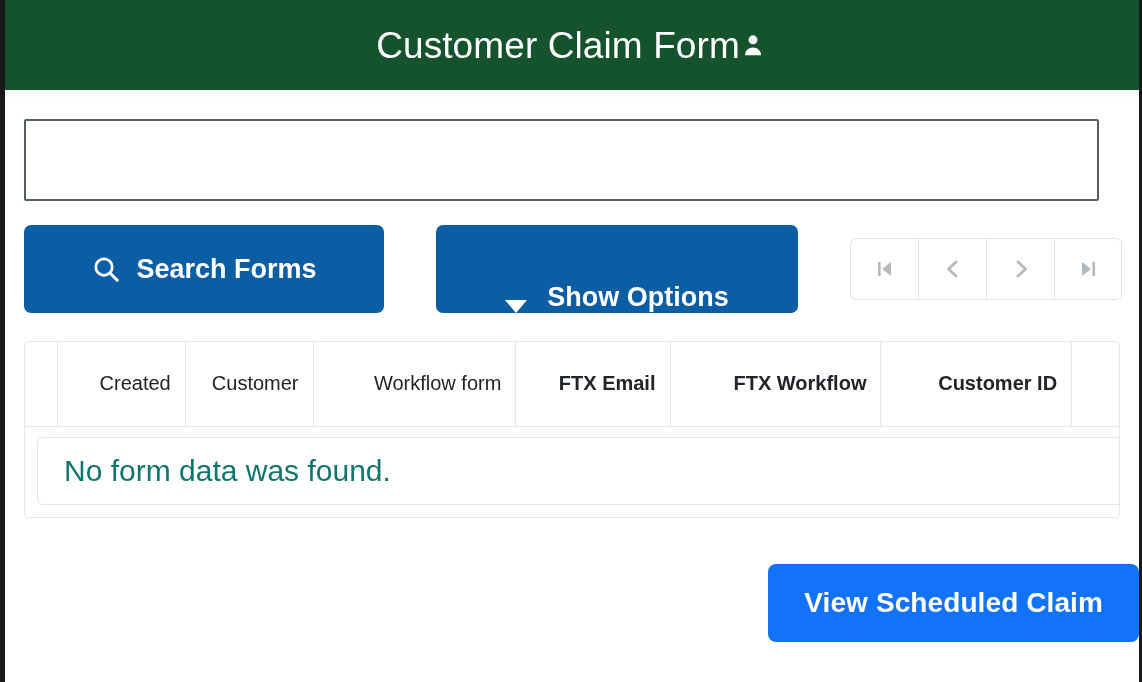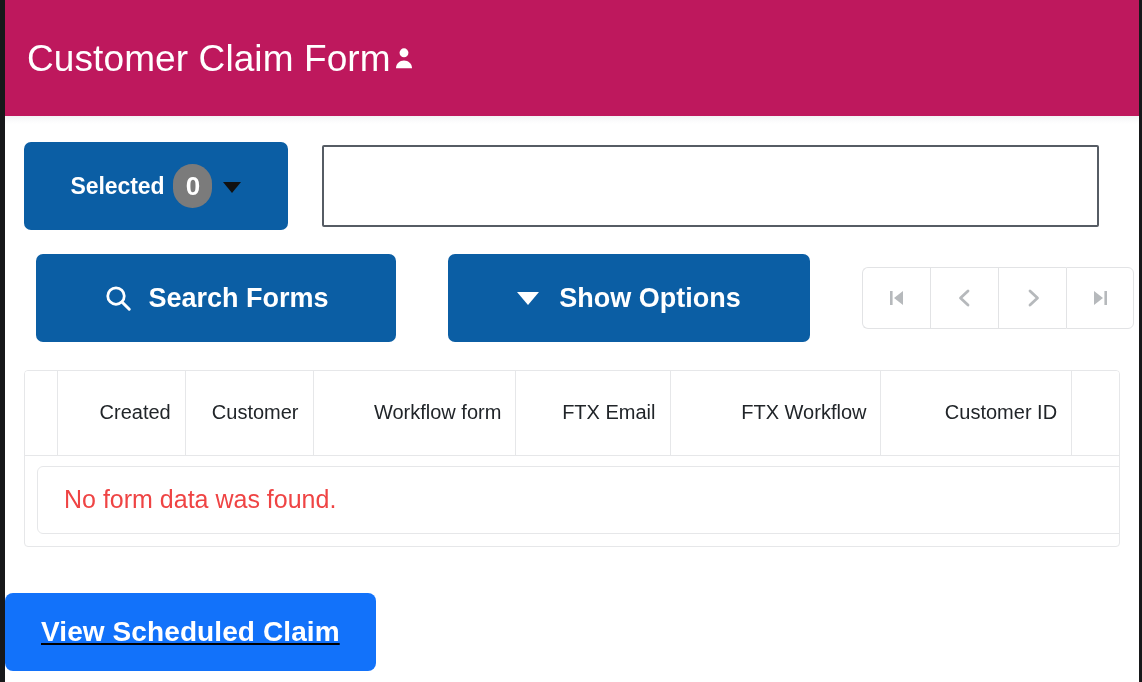--- a/index.html
+++ b/index.html
@@ -18,25 +18,25 @@
     height: 682px;
     overflow: hidden;
     background: #ffffff;
     box-sizing: border-box;
     border-left: 5px solid #17181a;
     border-right: 3px solid #17181a;
   }
 
   
   .app-header {
-    height: 116px;
-    background: #be185d;
-    display: flex;
-    align-items: center;
-    justify-content: flex-start;
+    height: 90px;
+    background: #14532d;
+    display: flex;
+    align-items: center;
+    justify-content: center;
     padding: 0 24px 0 22px;
     box-sizing: border-box;
   }
   .app-title {
     color: #ffffff;
     font-size: 37px;
     font-weight: 300;
     letter-spacing: 0.1px;
     line-height: 1;
     white-space: nowrap;
@@ -132,34 +132,33 @@
     margin-top: 3px;
     margin-right: 21px;
   }
 
   
   .row-two {
     display: flex;
     align-items: center;
     padding: 24px 19px 0 19px;
     gap: 52px;
-    margin-left: 12px;
   }
   .btn-primary-dark {
     background: #0b5ea4;
     color: #ffffff;
     border-radius: 7px;
     height: 88px;
     font-size: 27px;
     font-weight: bold;
     gap: 15px;
     padding: 0 28px;
   }
   .btn-search-forms { min-width: 360px; }
-  .btn-show-options { min-width: 362px; gap: 20px; }
+  .btn-show-options { min-width: 362px; gap: 20px; align-items: flex-end; }
   .search-icon { width: 30px; height: 30px; display:block; }
   .caret-white {
     width: 0; height: 0;
     border-left: 11px solid transparent;
     border-right: 11px solid transparent;
     border-top: 13px solid #ffffff;
     display: inline-block;
   }
 
   
@@ -207,46 +206,45 @@
     padding: 0 14px;
     text-align: right;
     font-size: 20px;
     color: #212529;
     white-space: nowrap;
     box-sizing: border-box;
     background: #ffffff;
   }
   th.col-check { width: 32px; padding: 0; }
   th.normal-wt { font-weight: 400; }
-  th.bold-wt   { font-weight: normal; vertical-align: middle; padding-bottom: 18px; }
+  th.bold-wt   { font-weight: bold; vertical-align: middle; padding-bottom: 18px; }
 
   .no-data-row {
     margin: 10px 12px 2px 12px;
     border: 1px solid #e6e7e9;
     border-radius: 6px;
     height: 68px;
     display: flex;
     align-items: center;
     padding-left: 26px;
     box-sizing: border-box;
     background: #ffffff;
     width: 1095px;
   }
   .no-data-text {
-    font-size: 25px;
-    color: #ef4444;
+    font-size: 30px;
+    color: #0f766e;
     font-weight: 400;
   }
 
   
   .footer-action {
     display: flex;
-    justify-content: flex-start;
+    justify-content: flex-end;
     margin-top: 46px;
-    text-decoration: underline;
   }
   .btn-view-claim {
     background: #1272fa;
     color: #ffffff;
     border-radius: 8px;
     height: 78px;
     padding: 0 36px;
     font-size: 28px;
     font-weight: bold;
     letter-spacing: 0.1px;
@@ -266,25 +264,20 @@
           <path d="M4.6 21.5c0-4.3 3.4-7.2 7.4-7.2s7.4 2.9 7.4 7.2z" fill="#ffffff"></path>
         </svg>
       </span>
     </div>
   </div>
   <div class="header-shadow-band"></div>
 
   <div class="content">
 
     <div class="row-one">
-      <button class="btn btn-selected">
-        <span class="selected-label">Selected</span>
-        <span class="selected-badge">0</span>
-        <span class="caret-dark"></span>
-      </button>
       <input class="search-box" type="text" value="" placeholder="" style="">
     </div>
 
     <div class="row-two">
       <button class="btn btn-primary-dark btn-search-forms">
         <span>
           <svg class="search-icon" viewBox="0 0 24 24" fill="none" aria-hidden="true">
             <circle cx="10.4" cy="10.4" r="6.6" stroke="#ffffff" stroke-width="2.2"></circle>
             <line x1="15.4" y1="15.4" x2="21" y2="21" stroke="#ffffff" stroke-width="2.4" stroke-linecap="round"></line>
           </svg>

